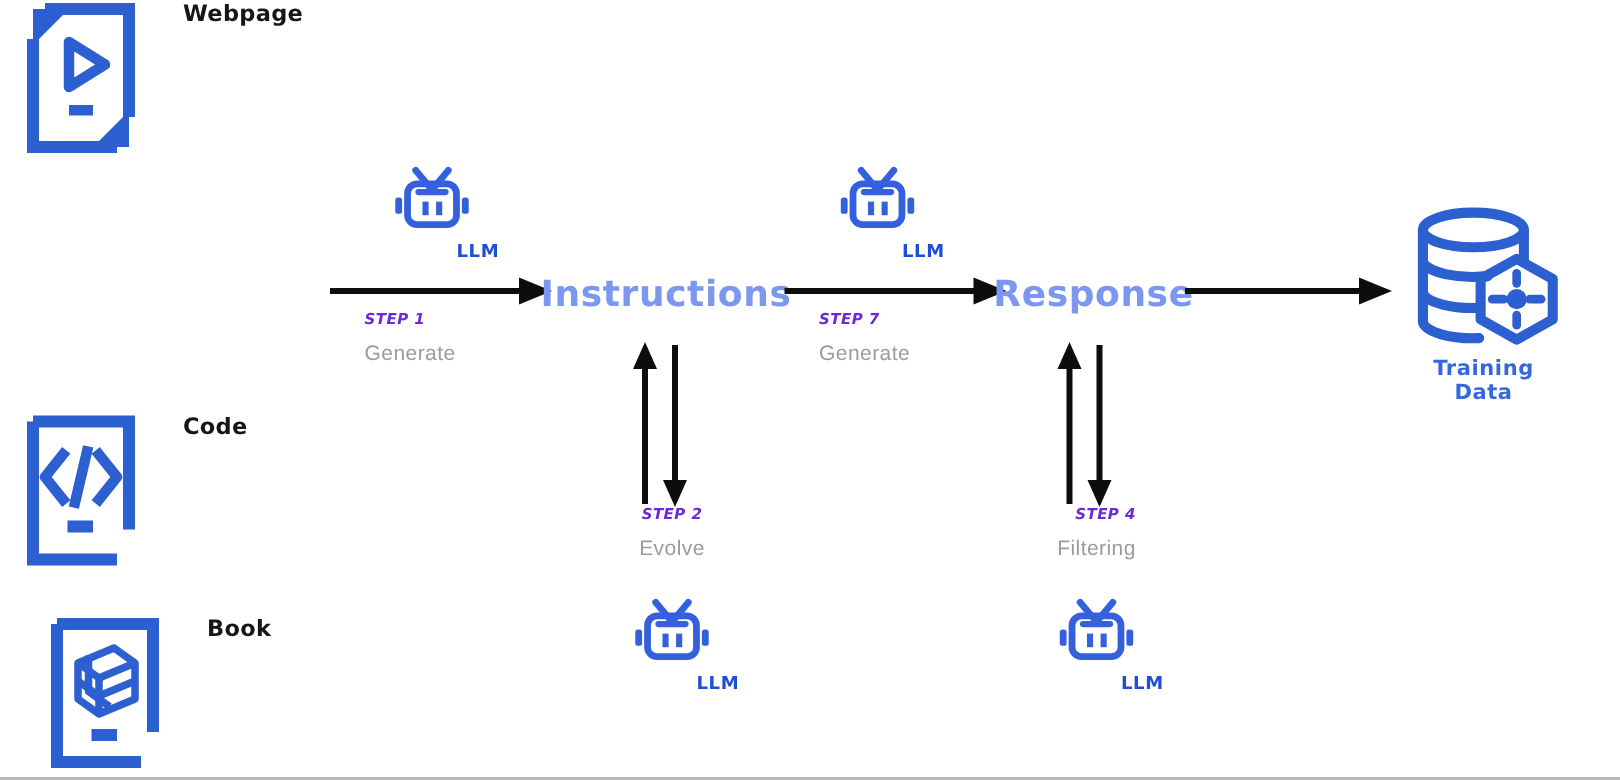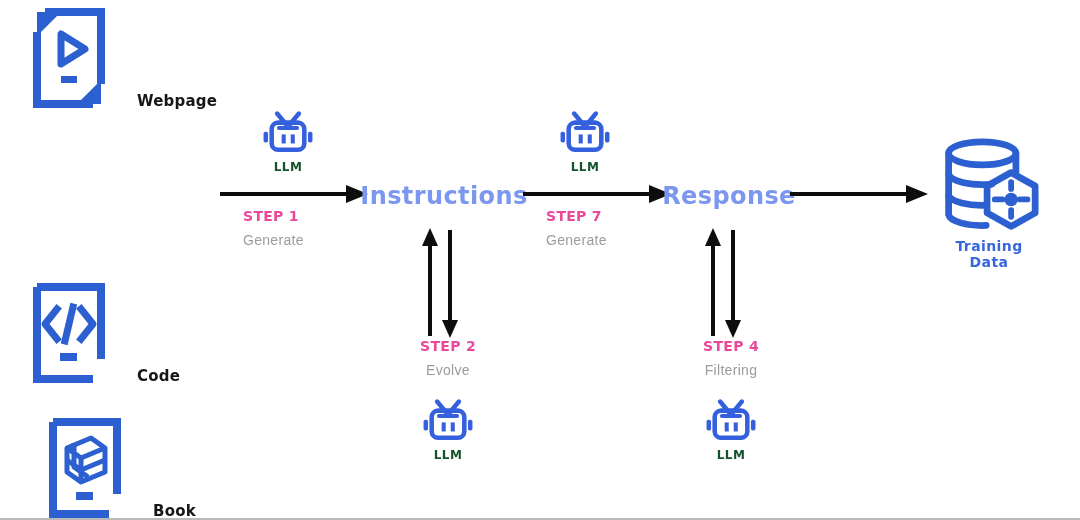--- a/index.html
+++ b/index.html
@@ -14,25 +14,25 @@
     background: #ffffff;
     font-family: "DejaVu Sans", sans-serif;
     overflow: hidden;
     box-sizing: border-box;
     border-bottom: 2px solid #b9b9b9;
   }
 
   
   .src-row {
     position: absolute;
-    left: 15px;
+    left: 0;
     width: 230px;
     height: 110px;
     display: flex;
-    align-items: flex-end;
+    align-items: flex-start;
   }
   .src-icon {
     width: 76px;
     height: 104px;
     margin-left: 16px;
     flex: 0 0 auto;
   }
   .src-label {
     margin-left: 30px;
     font-size: 15px;
@@ -60,37 +60,39 @@
     position: absolute;
     width: 90px;
     text-align: center;
     transform: translateX(-50%);
   }
   .llm-block svg { display: block; margin: 0 auto; }
   .llm-caption {
     font-family: "DejaVu Sans", sans-serif;
     font-size: 12px;
     font-weight: 700;
-    color: #14532d;
+    color: #1d4ed8;
     letter-spacing: 0.5px;
     margin-top: 1px;
+    text-align: right;
   }
 
   
   .step-block {
     position: absolute;
     white-space: nowrap;
   }
   .step-block.centered { transform: translateX(-50%); text-align: center; }
   .step-title {
     font-family: "DejaVu Sans", sans-serif;
-    font-size: 14px;
-    font-weight: 700;
-    color: #ec4899;
+    font-size: 10px;
+    font-weight: 700;
+    color: #6d28d9;
     letter-spacing: 0.3px;
+    font-style: italic;
   }
   .step-sub {
     font-family: Liberation Sans, sans-serif;
     font-size: 14px;
     font-weight: 400;
     color: #9b9b9b;
     letter-spacing: 0.3px;
     margin-top: 8px;
   }
 
@@ -262,21 +264,21 @@
     <div class="llm-caption">LLM</div>
   </div>
 
   <svg class="arrow-v" style="left:701px; top:228px;" width="44" height="110" aria-hidden="true">
     <path d="M12 108 L12 14" stroke="#0d0d0d" stroke-width="4"></path>
     <polygon points="4,18 12,0 20,18" fill="#0d0d0d"></polygon>
     <path d="M32 2 L32 96" stroke="#0d0d0d" stroke-width="4"></path>
     <polygon points="24,92 32,110 40,92" fill="#0d0d0d"></polygon>
   </svg>
 
-  <div class="step-block centered" style="left:731px; top:338px;">
+  <div class="step-block centered" style="left:731px; top:338px;text-align:right;">
     <div class="step-title">STEP 4</div>
     <div class="step-sub">Filtering</div>
   </div>
 
   <div class="llm-block" style="left:731px; top:396px;">
     <span>
       <svg viewBox="0 0 64 56" width="58" height="51" aria-hidden="true">
         <g stroke="#3460dd" stroke-width="5" fill="none" stroke-linecap="round">
           <path d="M20 6 L30 18"></path>
           <path d="M44 6 L34 18"></path>

